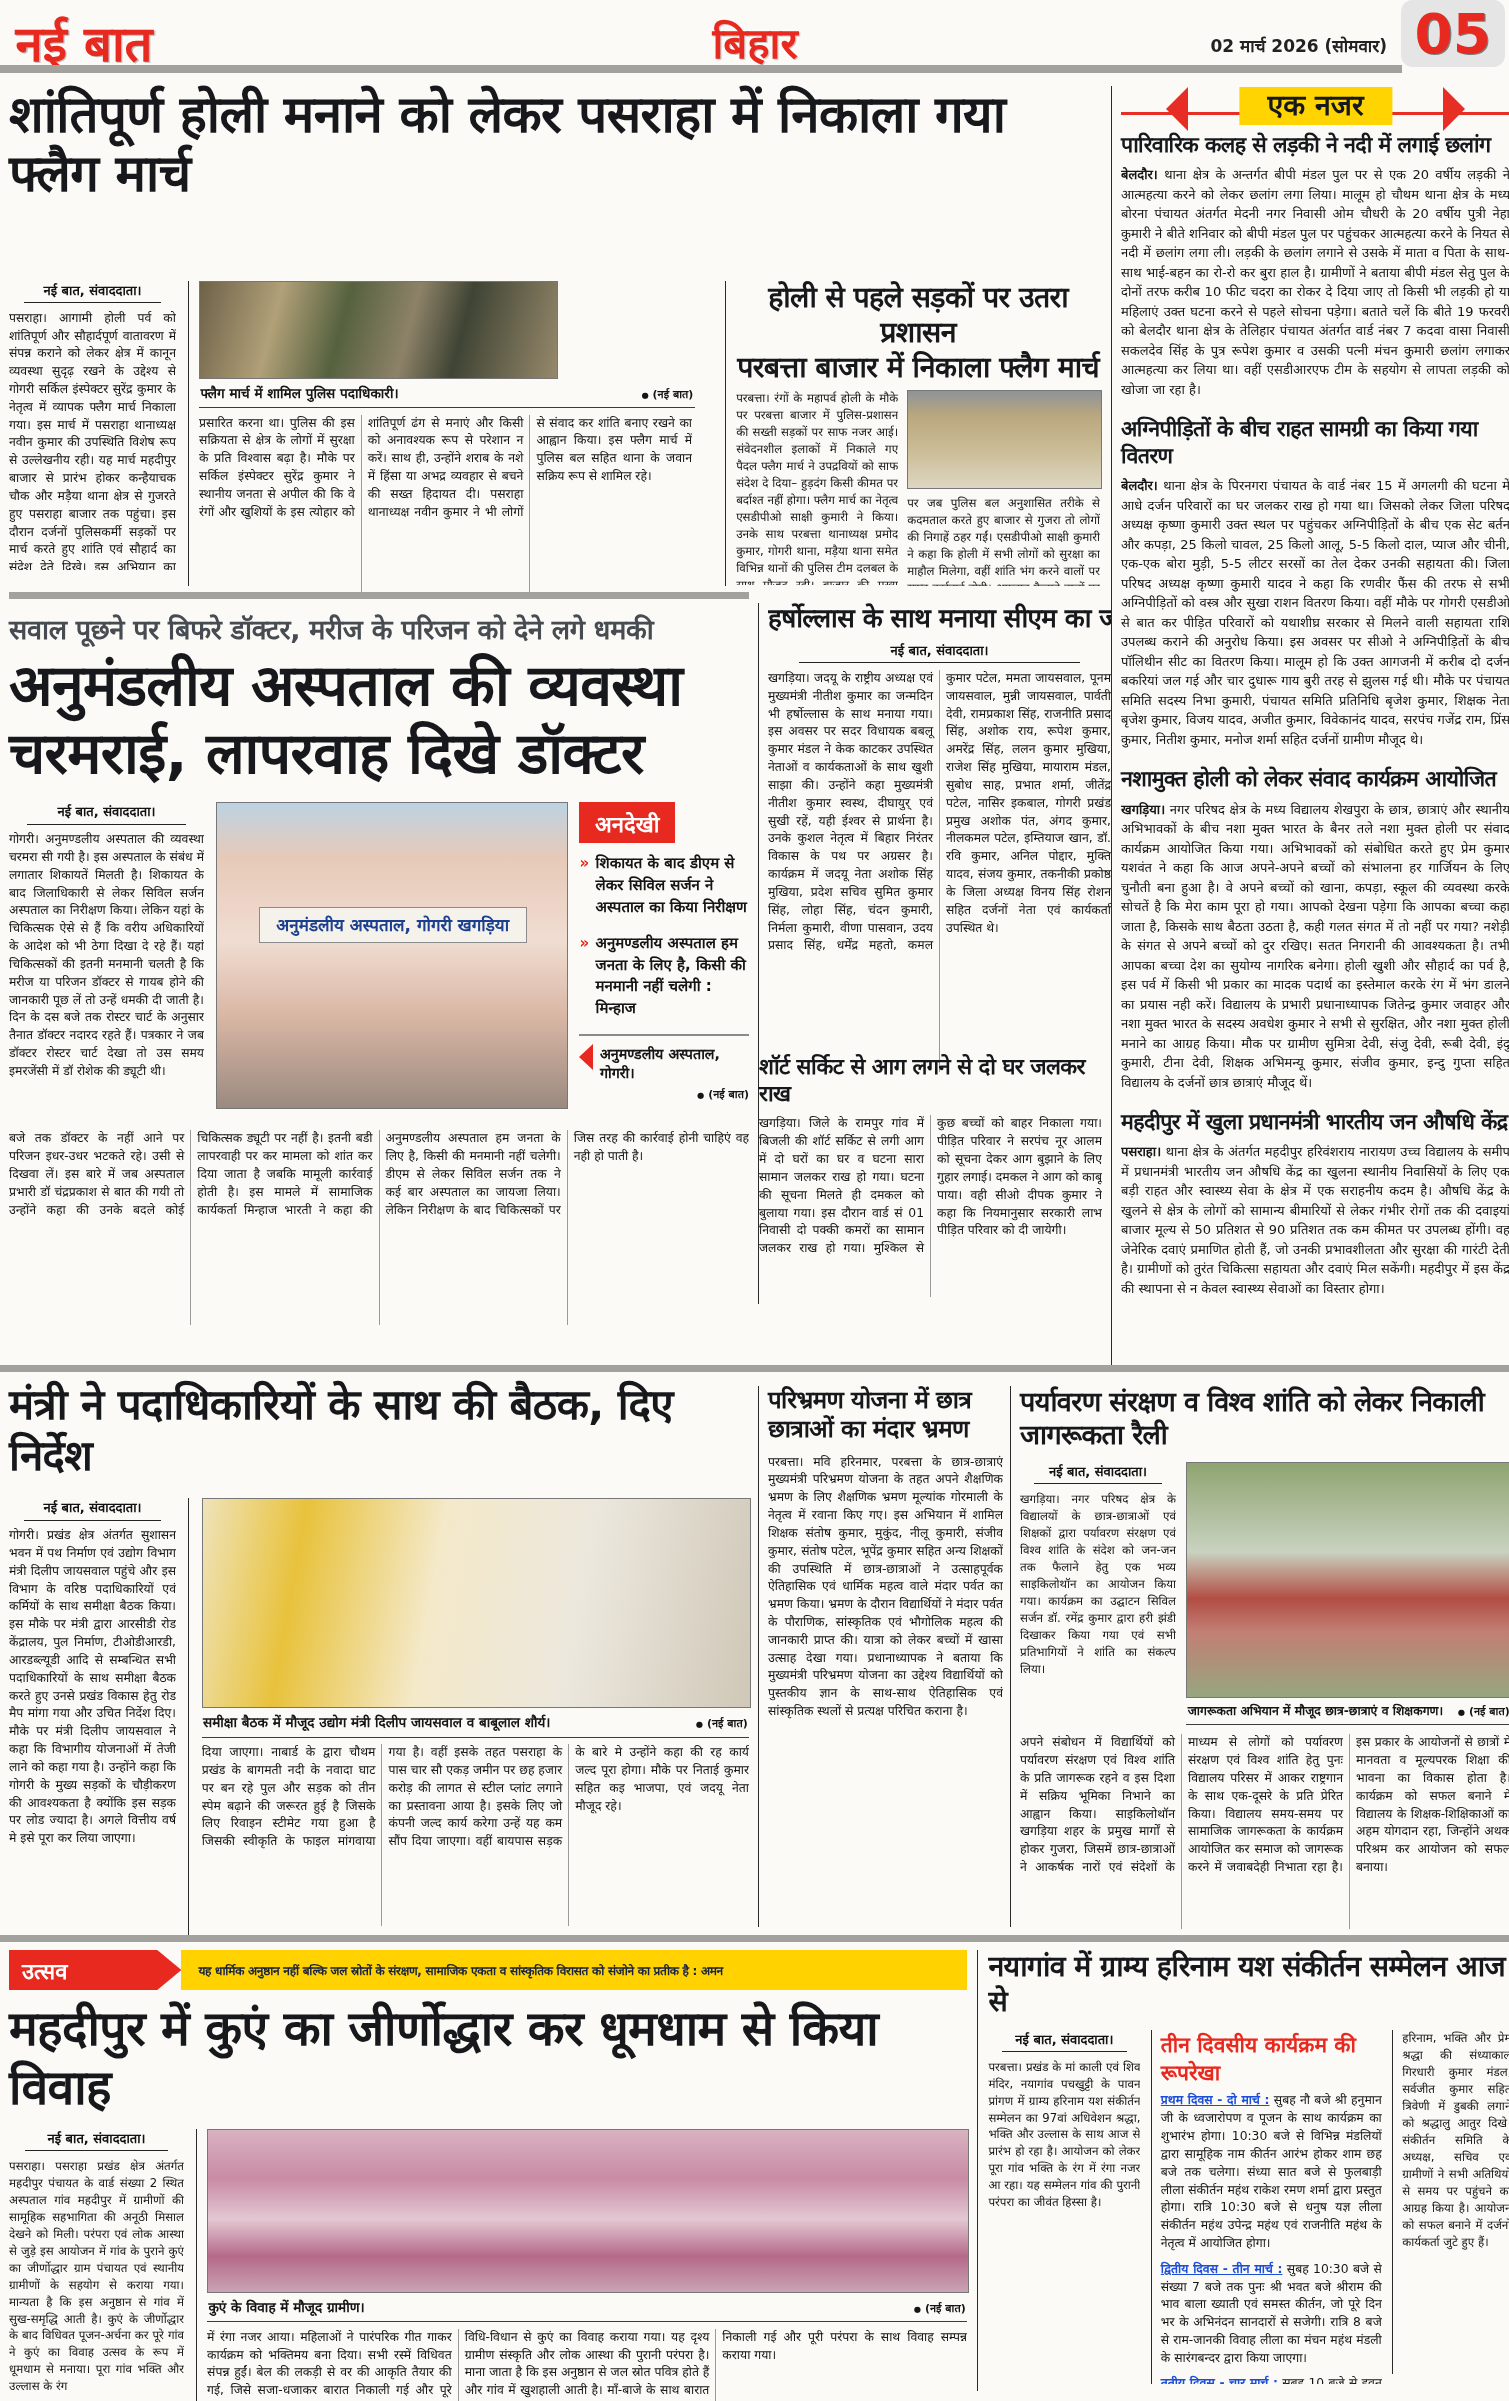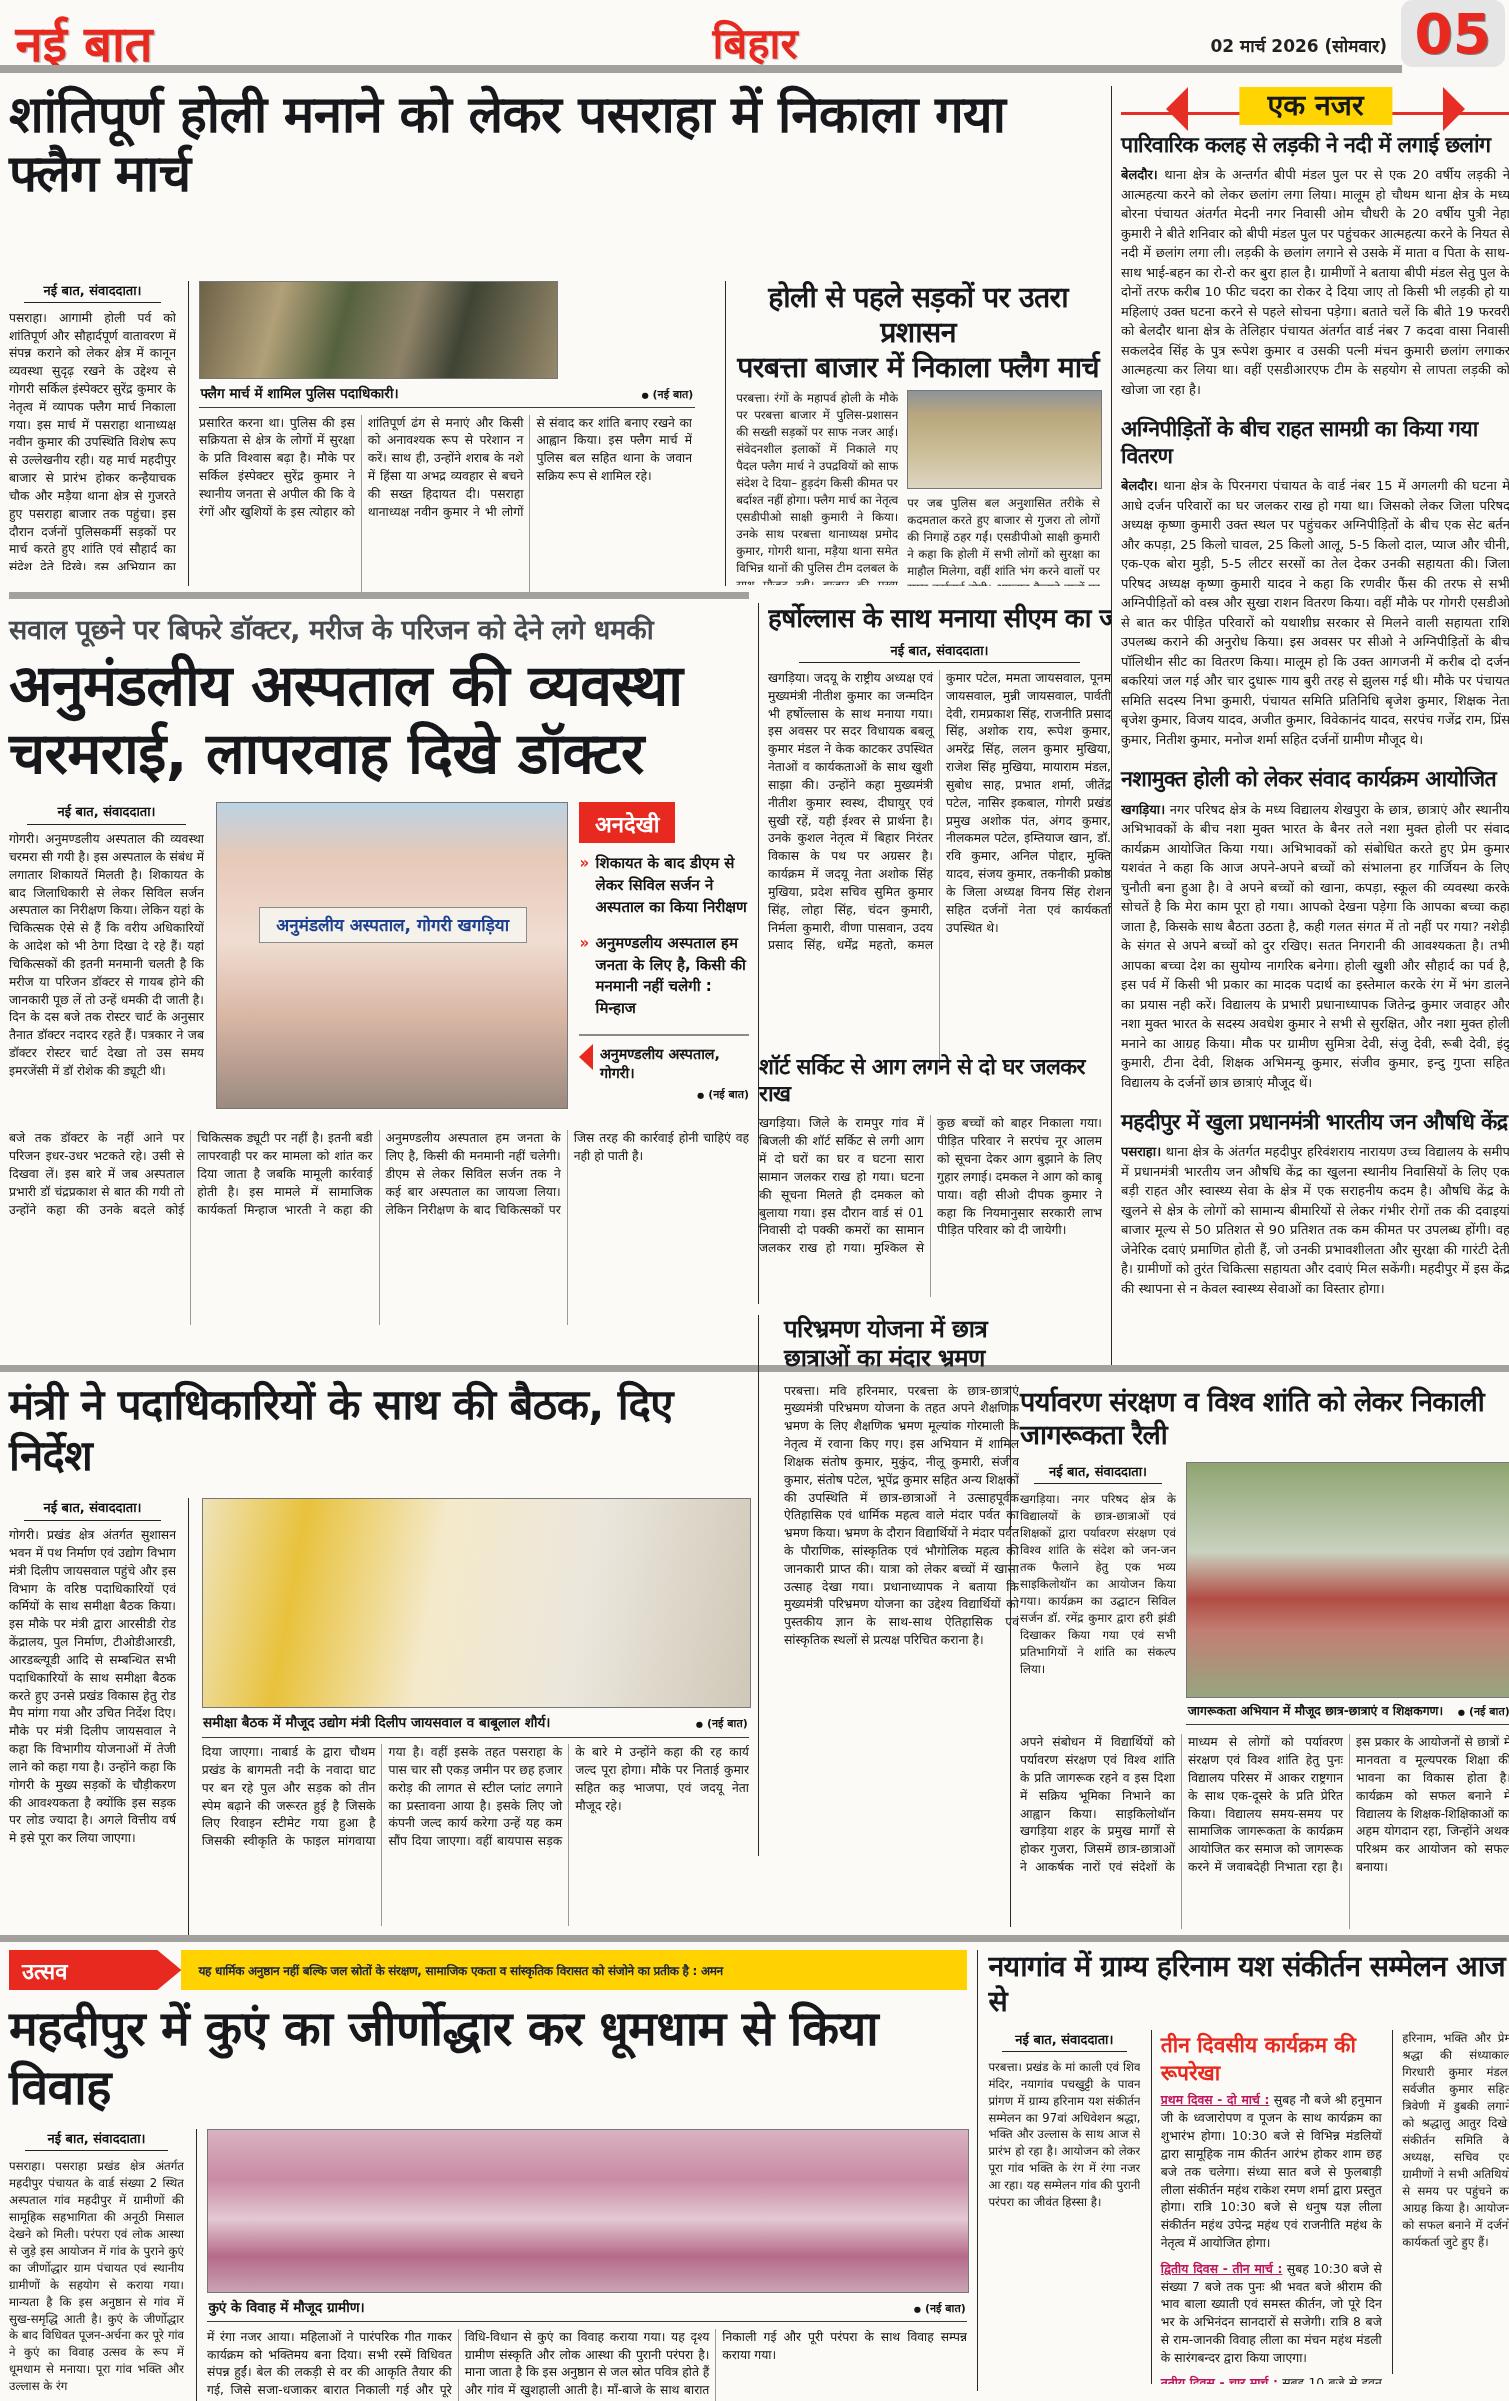--- a/index.html
+++ b/index.html
@@ -50,21 +50,21 @@
   .abul .chev{color:#e8291f;font-weight:900;}
   .capArrow{width:0;height:0;border-top:13px solid transparent;border-bottom:13px solid transparent;
             border-right:14.3px solid #e8291f;display:inline-block;}
   
   .ribbon{display:flex;align-items:stretch;height:40px;}
   .rib-label{background:#e8291f;color:#fff;font-weight:700;font-size:22px;display:flex;align-items:center;
              padding:0 23.4px 0 13px;clip-path:polygon(0 0,86% 0,100% 50%,86% 100%,0 100%);min-width:136px;}
   .rib-banner{background:#ffd200;color:#182342;font-weight:700;font-size:12px;display:flex;align-items:center;
               padding:0 17px;flex:1;letter-spacing:-0.3px;}
   .red{color:#e8291f;}
-  .dayLabel{color:#be185d;font-weight:700;text-decoration:underline;}
+  .dayLabel{color:#1d4ed8;font-weight:700;text-decoration:underline;}
   .schP{font-size:12.3px;line-height:1.45;text-align:justify;margin-bottom:7.8px;}
 </style>
 </head>
 <body>
 
 <div id="page">
 
   <header class="abs" style="left:0;top:10;width:1510px;height:73px;">
     <div class="abs" style="left:15.6px;top:9px;font-size:49px;font-weight:900;color:#e8291f;text-shadow:1.3px 1.3px 0 #bdbdbd;">नई बात</div>
     <div class="abs" style="left:50%;top:13px;transform:translateX(-50%);font-size:42px;font-weight:900;color:#e8291f;text-shadow:1.3px 1.3px 0 #cccccc;">बिहार</div>
@@ -188,21 +188,21 @@
         <div class="ph p-meeting" style="width:100%;height:208px;"></div>
         <div class="cap">
           <span>समीक्षा बैठक में मौजूद उद्योग मंत्री दिलीप जायसवाल व बाबूलाल शौर्य।</span>
           <span class="credit"><span class="dot">●</span> <span>(नई बात)</span></span>
         </div>
         <p class="bt cols3 clip" style="height:182px;margin-top:6.5px;">दिया जाएगा। नाबार्ड के द्वारा चौथम प्रखंड के बागमती नदी के नवादा घाट पर बन रहे पुल और सड़क को तीन स्पेम बढ़ाने की जरूरत हुई है जिसके लिए रिवाइन स्टीमेट गया हुआ है जिसकी स्वीकृति के फाइल मांगवाया गया है। वहीं इसके तहत पसराहा के पास चार सौ एकड़ जमीन पर छह हजार करोड़ की लागत से स्टील प्लांट लगाने का प्रस्तावना आया है। इसके लिए जो कंपनी जल्द कार्य करेगा उन्हें यह कम सौंप दिया जाएगा। वहीं बायपास सड़क के बारे मे उन्होंने कहा की रह कार्य जल्द पूरा होगा। मौके पर निताई कुमार सहित कइ भाजपा, एवं जदयू नेता मौजूद रहे।</p>
       </div>
     </div>
   </section>
 
-  <section class="abs vr" style="left:758px;top:1315px;width:235px;height:541px;padding-left:25px;">
+  <section class="abs vr" style="left:758px;top:1386px;width:235px;height:541px;padding-left:9px;">
     <h2 class="hl" style="font-size:24px;">परिभ्रमण योजना में छात्र छात्राओं का मंदार भ्रमण</h2>
     <p class="bt clip" style="height:454px;margin-top:9px;">परबत्ता। मवि हरिनमार, परबत्ता के छात्र-छात्राएं मुख्यमंत्री परिभ्रमण योजना के तहत अपने शैक्षणिक भ्रमण के लिए शैक्षणिक भ्रमण मूल्यांक गोरमाली के नेतृत्व में रवाना किए गए। इस अभियान में शामिल शिक्षक संतोष कुमार, मुकुंद, नीलू कुमारी, संजीव कुमार, संतोष पटेल, भूपेंद्र कुमार सहित अन्य शिक्षकों की उपस्थिति में छात्र-छात्राओं ने उत्साहपूर्वक ऐतिहासिक एवं धार्मिक महत्व वाले मंदार पर्वत का भ्रमण किया। भ्रमण के दौरान विद्यार्थियों ने मंदार पर्वत के पौराणिक, सांस्कृतिक एवं भौगोलिक महत्व की जानकारी प्राप्त की। यात्रा को लेकर बच्चों में खासा उत्साह देखा गया। प्रधानाध्यापक ने बताया कि मुख्यमंत्री परिभ्रमण योजना का उद्देश्य विद्यार्थियों को पुस्तकीय ज्ञान के साथ-साथ ऐतिहासिक एवं सांस्कृतिक स्थलों से प्रत्यक्ष परिचित कराना है।</p>
   </section>
 
   <section class="abs vr" style="left:1010px;top:1386px;width:491px;height:541px;padding-left:9px;">
     <h2 class="hl" style="font-size:27px;">पर्यावरण संरक्षण व विश्व शांति को लेकर निकाली जागरूकता रैली</h2>
     <div style="display:flex;gap:10.4px;margin-top:10.4px;">
       <div style="width:156px;">
         <div class="byline">नई बात, संवाददाता।</div>
         <p class="bt clip" style="height:234px;font-size:11.7px;">खगड़िया। नगर परिषद क्षेत्र के विद्यालयों के छात्र-छात्राओं एवं शिक्षकों द्वारा पर्यावरण संरक्षण एवं विश्व शांति के संदेश को जन-जन तक फैलाने हेतु एक भव्य साइकिलोथॉन का आयोजन किया गया। कार्यक्रम का उद्घाटन सिविल सर्जन डॉ. रमेंद्र कुमार द्वारा हरी झंडी दिखाकर किया गया एवं सभी प्रतिभागियों ने शांति का संकल्प लिया।</p>

